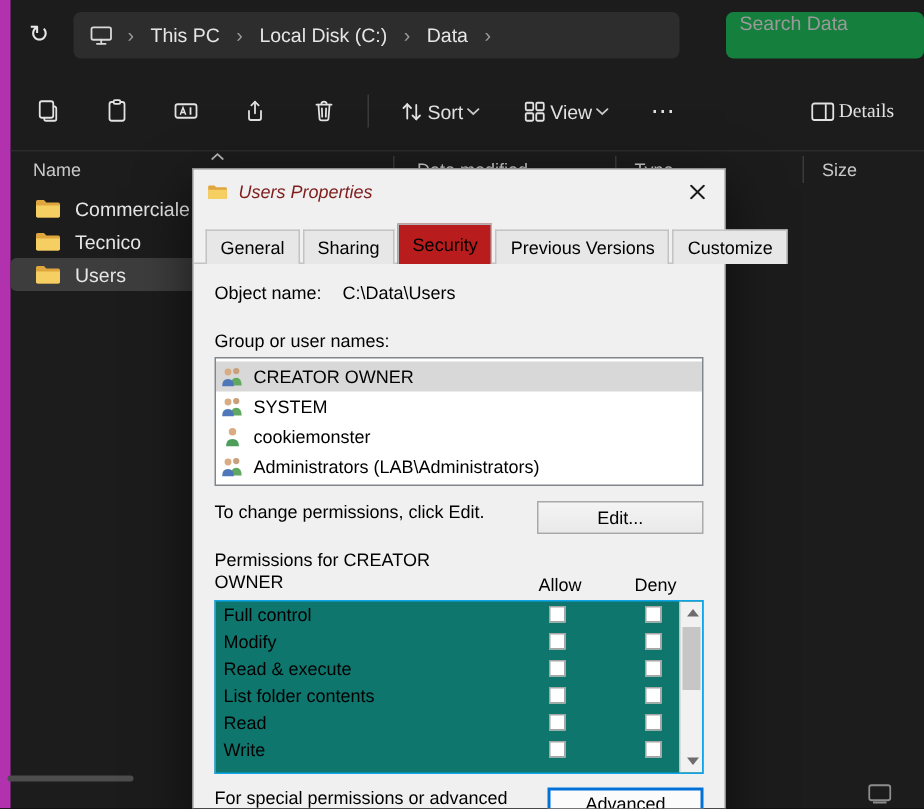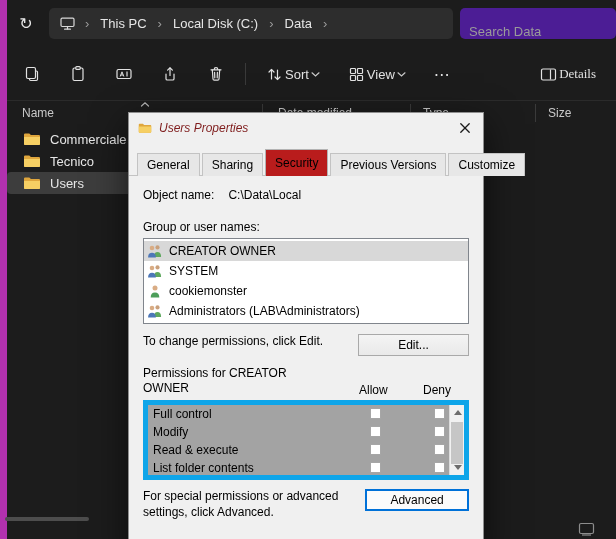--- a/index.html
+++ b/index.html
@@ -8,21 +8,21 @@
 
   
   .accent-strip { position:absolute; left:0; top:0; width:7px; height:539px; background:#b231ae; }
 
   
   .navbar { position:absolute; left:7px; top:0; right:0; height:46px; display:flex; align-items:center; }
   .refresh { width:26px; text-align:center; color:#e6e6e6; font-size:16px; margin-left:6px; cursor:default; }
   .breadcrumb { margin-left:10px; height:31px; flex:1; max-width:404px; background:#2d2d2d; border-radius:5px; display:flex; align-items:center; padding:0 10px; gap:9px; color:#e6e6e6; font-size:13px; }
   .crumb { white-space:nowrap; padding:2px 2px; border-radius:3px; }
   .bc-chev { color:#9b9b9b; font-size:13px; }
-  .searchbox { margin-left:auto; width:156px; height:31px; background:#4c1d95; border-radius:5px; display:flex; align-items:flex-end; padding:0 9px; }
+  .searchbox { margin-left:auto; width:132px; height:31px; background:#15803d; border-radius:5px; display:flex; align-items:flex-start; padding:0 9px; }
   .searchbox input { flex:1; background:transparent; border:none; outline:none; color:#d6d6d6; font-size:13px; font-family:"Liberation Sans",sans-serif; }
   .searchbox input::placeholder { color:#9a9a9a; }
 
   
   .toolbar { position:absolute; left:7px; top:52px; right:0; height:44px; display:flex; align-items:center; gap:12px; padding-left:8px; }
   .tbtn { display:flex; align-items:center; gap:2px; padding:7px 8px; border-radius:5px; color:#e2e2e2; font-size:13px; }
   .tsep { width:1px; height:22px; background:#3a3a3a; }
   .details-btn { margin-left:auto; margin-right:12px;font-family:Liberation Serif, serif; }
   svg.icon { display:block; }
 
@@ -62,21 +62,21 @@
 
   .edit-row { margin-top:10px; display:flex; align-items:flex-start; }
   .btn { width:111px; height:22px; display:flex; align-items:center; justify-content:center; background:linear-gradient(#f4f4f4,#e9e9e9); border:1px solid #a9a9a9; font-size:12px; color:#000; margin-left:auto; }
   .btn.accent { border:2px solid #0071d8; background:#fbfbfb; }
 
   .perm-head { position:relative; margin-top:10px; height:32px; }
   .perm-label { width:168px; line-height:1.25; }
   .col-allow { position:absolute; left:216px; bottom:1px; }
   .col-deny { position:absolute; left:280px; bottom:1px; }
 
-  .perm-list { position:relative; margin-top:2px; height:80px; background:#a3a3a3; border:5px solid #0ea5e9; overflow:hidden; }
+  .perm-list { position:relative; margin-top:2px; height:116px; background:#0f766e; border:1px solid #0ea5e9; overflow:hidden; }
   .prow { position:relative; height:18px; display:flex; align-items:center; padding-left:5px; }
   .cb { position:absolute; top:3px; width:11px; height:11px; border:1px solid #a6a6a6; background:#fff; }
   .cb.allow { left:222px; } .cb.deny { left:286px; }
   .vscroll { position:absolute; right:0; top:0; width:15px; height:100%; background:#f1f1f1; border-left:1px solid #dcdcdc; }
   .varrow { position:absolute; left:4px; width:0; height:0; border-left:4px solid transparent; border-right:4px solid transparent; }
   .varrow.up { top:5px; border-bottom:5px solid #6d6d6d; }
   .varrow.down { bottom:5px; border-top:5px solid #6d6d6d; }
   .vthumb { position:absolute; left:1px; top:17px; width:12px; height:42px; background:#c6c6c6; }
 
   .adv-row { margin-top:9px; display:flex; align-items:flex-start; }
@@ -248,21 +248,21 @@
       <div class="tab">General</div>
       <div class="tab">Sharing</div>
       <div class="tab active">Security</div>
       <div class="tab">Previous Versions</div>
       <div class="tab">Customize</div>
     </div>
 
     <div class="tabpage">
       <div class="obj-row">
         <span>Object name:</span>
-        <span>C:\Data\Local</span>
+        <span>C:\Data\Users</span>
       </div>
 
       <div class="grp-label">Group or user names:</div>
 
       <div class="group-list">
         <div class="grow selected">
           <svg class="icon" width="16" height="14" viewBox="0 0 16 14">
               <circle cx="10.5" cy="3.4" r="2.1" fill="#c9a07c"></circle>
               <path d="M6.9 13 Q6.9 7.9 10.5 7.9 Q14.1 7.9 14.1 13 Z" fill="#5fa85f"></path>
               <circle cx="5" cy="4" r="2.3" fill="#d9ac84"></circle>

